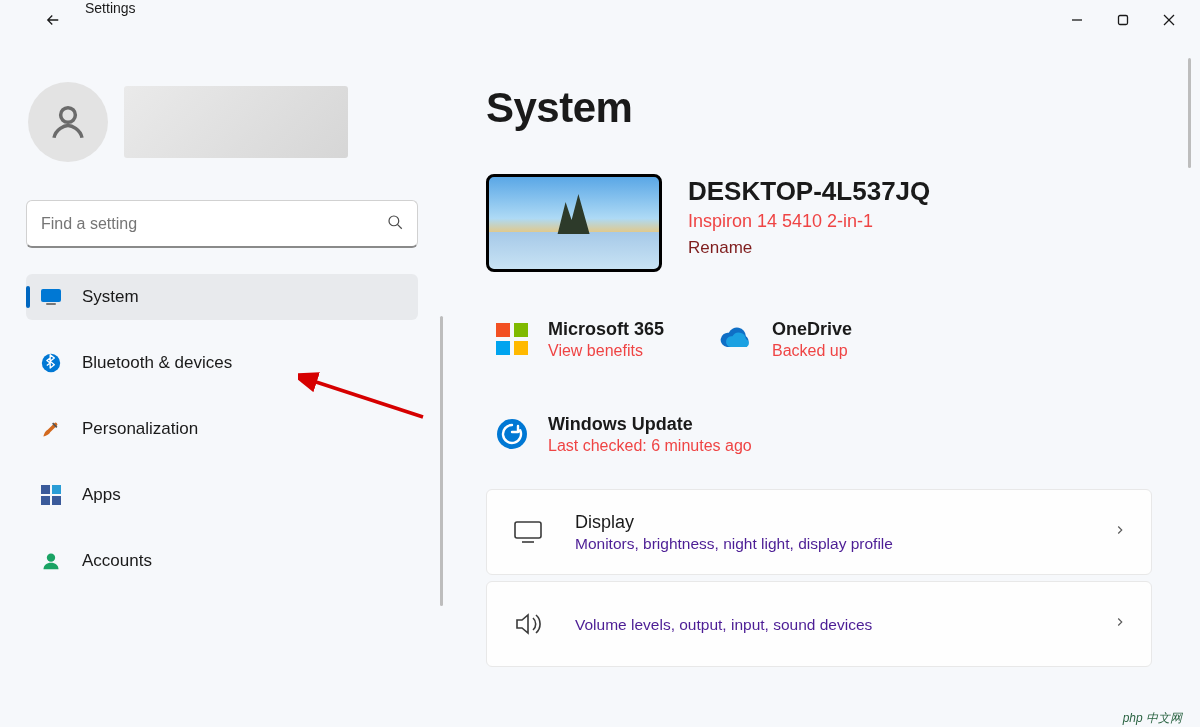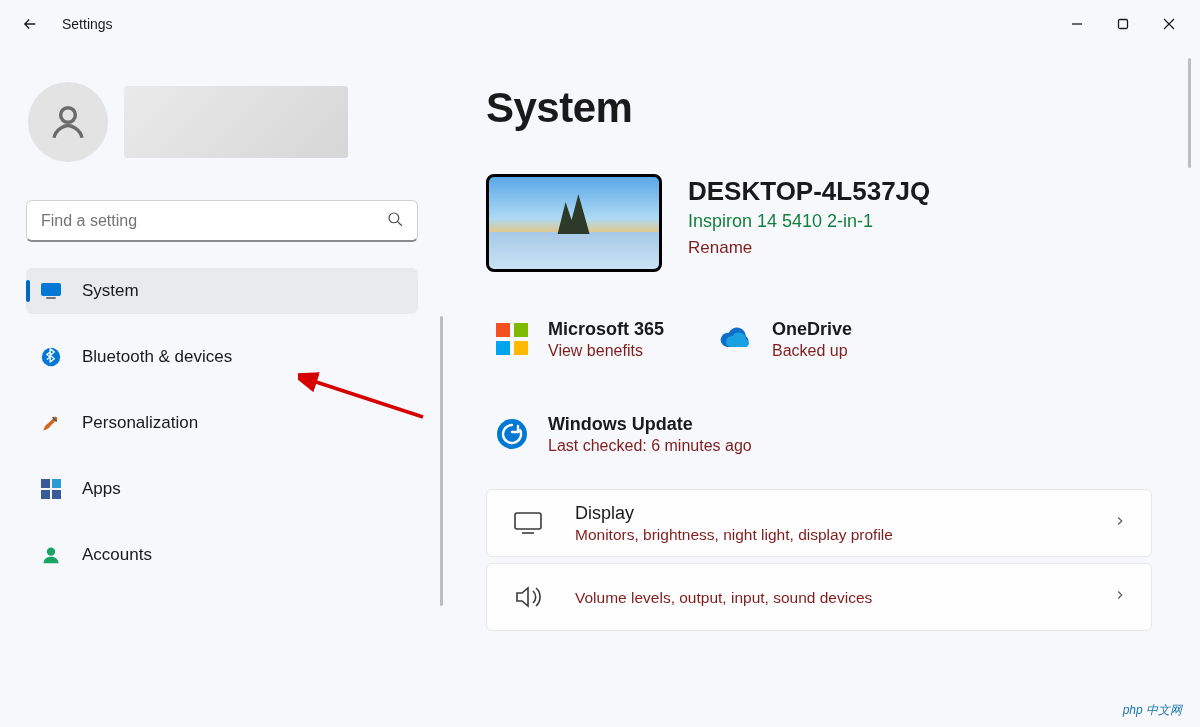--- a/index.html
+++ b/index.html
@@ -1,60 +1,60 @@
 <!DOCTYPE html>
 <html><head>
   <meta charset="utf-8">
   <style>
     * { margin:0; padding:0; box-sizing:border-box; font-family:"Segoe UI",-apple-system,sans-serif; -webkit-font-smoothing:antialiased; }
     body { width:1200px; height:727px; background:#f6f8fb; overflow:hidden; position:relative; color:#1a1a1a; }
-    .titlebar { height:48px; display:flex; align-items:center; padding:0 8px 0 10px; }
+    .titlebar { height:48px; display:flex; align-items:flex-start; padding:0 8px 0 33px; }
     .back-btn { width:40px; height:40px; display:flex; align-items:center; justify-content:center; border-radius:4px; }
     .title-label { margin-left:12px; font-size:14px; }
     .winctrls { margin-left:auto; display:flex; }
     .winctrls div { width:46px; height:40px; display:flex; align-items:center; justify-content:center; }
     .content { position:absolute; top:48px; left:0; right:0; bottom:0; display:flex; }
     .sidebar { width:440px; padding:34px 22px 0 26px; display:flex; flex-direction:column; overflow:hidden; }
     .profile { display:flex; align-items:center; gap:16px; margin-bottom:38px; padding-left:2px; }
     .avatar { width:80px; height:80px; border-radius:50%; background:#e3e3e3; display:flex; align-items:center; justify-content:center; }
     .avatar svg { width:42px; height:42px; stroke:#6b6b6b; fill:none; stroke-width:2; }
     .userbox { width:224px; height:72px; background:linear-gradient(135deg,#eaeaea,#d6d6d6); border-radius:3px; }
     .searchwrap { position:relative; margin-bottom:26px; }
-    .search { width:100%; height:42px; border:1px solid #d1d1d1; border-bottom:2px solid #8a8a8a; border-radius:6px; background:#fff; font-size:16px; padding:0 44px 0 14px; outline:none; }
+    .search { width:100%; height:48px; border:1px solid #d1d1d1; border-bottom:2px solid #8a8a8a; border-radius:6px; background:#fff; font-size:16px; padding:0 44px 0 14px; outline:none; }
     .search-icon { position:absolute; right:14px; top:50%; transform:translateY(-50%); pointer-events:none; }
     .navlist { list-style:none; display:flex; flex-direction:column; gap:20px; }
     .navitem { height:46px; display:flex; align-items:center; gap:20px; padding:0 14px; font-size:17px; border-radius:6px; cursor:pointer; position:relative; }
     .navitem.active { background:rgba(0,0,0,.055); }
     .navitem.active::before { content:""; position:absolute; left:0; top:12px; bottom:12px; width:3.5px; border-radius:3px; background:#0067c0; }
     .navicon { width:22px; height:22px; display:flex; align-items:center; justify-content:center; flex-shrink:0; }
     .scroll-ind { position:absolute; left:440px; top:268px; width:3px; height:290px; background:#bdbdbd; border-radius:2px; }
     .main { flex:1; padding:36px 48px 0 46px; overflow:hidden; }
     .page-title { font-size:42px; font-weight:600; letter-spacing:-.5px; margin-bottom:42px; }
     .device-row { display:flex; align-items:flex-start; gap:26px; margin-bottom:28px;margin-top:28px; }
     .wallpaper { width:176px; height:98px; border-radius:8px; border:3px solid #000; background:linear-gradient(to bottom,#5aa7e6 0%,#aedaf5 45%,#e1c98c 60%,#a6c9e8 60%,#c8e3f4 100%); position:relative; overflow:hidden; }
     .wallpaper::before { content:""; position:absolute; left:38%; bottom:38%; width:40px; height:40px; background:#2d3a2a; clip-path:polygon(10% 100%, 30% 20%, 45% 65%, 62% 0%, 90% 100%); }
     .device-info { display:flex; flex-direction:column; gap:4px; padding-top:2px; }
     .device-name { font-size:26px; font-weight:600; }
-    .device-model { font-size:18px; color:#15803d; }
+    .device-model { font-size:18px; color:#ef4444; }
     .rename { font-size:17px; color:#7f1d1d; cursor:pointer; margin-top:2px; }
     .status-row { display:flex; gap:54px; margin-bottom:34px; padding-left:8px; flex-wrap:wrap;margin-top:47px; }
     .status-item { display:flex; align-items:flex-start; gap:18px; }
     .sicon { width:36px; height:36px; flex-shrink:0; display:flex; align-items:center; justify-content:center; margin-top:2px; }
     .stitle { font-size:18px; font-weight:600; }
-    .ssub { font-size:16px; color:#7f1d1d; margin-top:2px; }
+    .ssub { font-size:16px; color:#ef4444; margin-top:2px; }
     .cards { display:flex; flex-direction:column; gap:6px; }
-    .card { background:#fefefe; border:1px solid #e8e8e8; border-radius:6px; height:68px; display:flex; align-items:center; padding:0 24px; cursor:pointer; }
+    .card { background:#fefefe; border:1px solid #e8e8e8; border-radius:6px; height:86px; display:flex; align-items:center; padding:0 24px; cursor:pointer; }
     .cicon { width:34px; display:flex; justify-content:center; margin-right:30px; color:#3a3a3a; }
     .ctext { flex:1; }
     .ctitle { font-size:18px; }
-    .csub { font-size:15.5px; color:#7f1d1d; margin-top:2px; }
+    .csub { font-size:15.5px; color:#4c1d95; margin-top:2px; }
     .chev { color:#5a5a5a; }
     .page-scroll { position:absolute; right:9px; top:58px; width:3px; height:110px; background:#bdbdbd; border-radius:2px; }
     .arrow-annot { position:absolute; left:298px; top:372px; width:130px; height:50px; pointer-events:none; }
-    .watermark { position:absolute; right:18px; bottom:8px; font-size:12px; color:#0369a1; opacity:.9; font-style:italic; }
+    .watermark { position:absolute; right:18px; bottom:0; font-size:12px; color:#14532d; opacity:.9; font-style:italic; }
   </style>
 </head>
 <body>
 
 <div class="titlebar">
   <div class="back-btn">
     <svg width="18" height="18" viewBox="0 0 24 24" fill="none" stroke="#1a1a1a" stroke-width="1.7">
         <path d="M19 12H5M11 18l-6-6 6-6"></path>
       </svg>
   </div>

